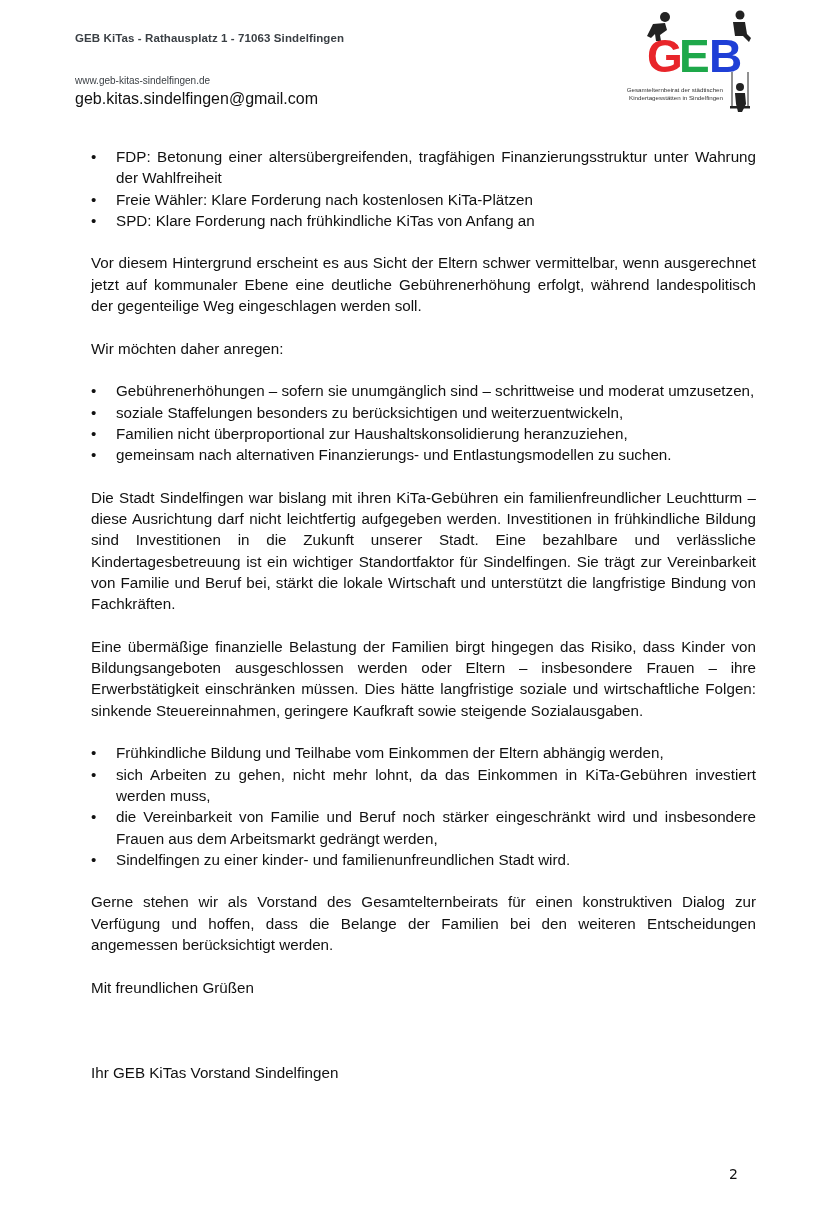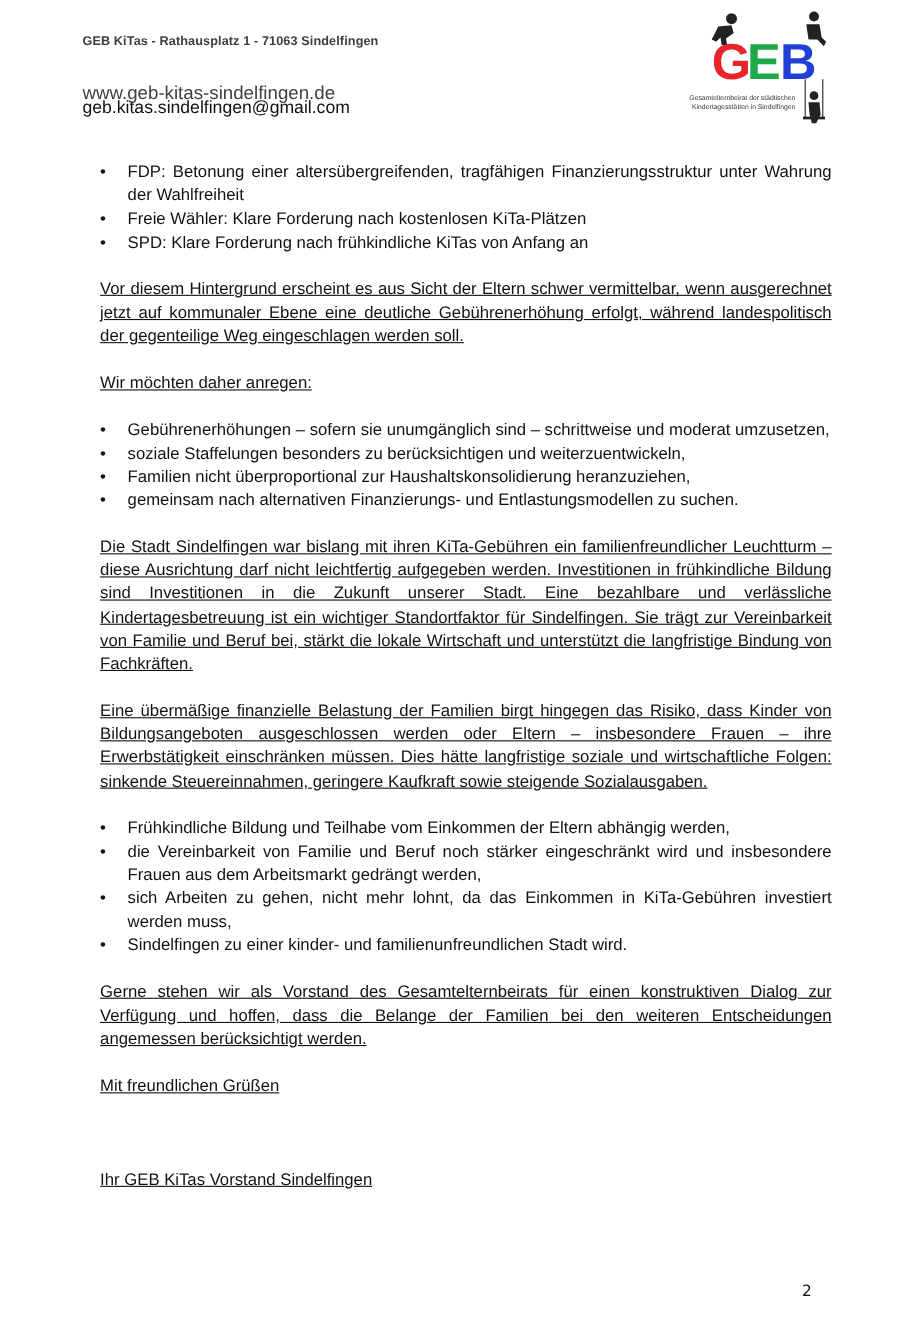--- a/index.html
+++ b/index.html
@@ -1,24 +1,24 @@
 <!DOCTYPE html>
 <html><head>
 <meta charset="utf-8">
 <style>
   html, body { margin: 0; padding: 0; background: #ffffff; }
   body { width: 817px; height: 1209px; position: relative; overflow: hidden;
          font-family: "Liberation Sans", sans-serif; color: #111; }
   .hdr-title { position: absolute; left: 75px; top: 32px; font-size: 11.5px; font-weight: bold; color: #3a3f44; letter-spacing: 0.1px; }
-  .hdr-web { position: absolute; left: 75px; top: 75px; font-size: 17px; color: #3a3f44; }
+  .hdr-web { position: absolute; left: 75px; top: 75px; font-size: 10px; color: #3a3f44; }
   .hdr-mail { position: absolute; left: 75px; top: 90px; font-size: 16px; color: #111; }
   .logo { position: absolute; left: 605px; top: 8px; width: 155px; height: 108px; }
   .logo-sub { position: absolute; left: 605px; top: 86px; width: 118px; text-align: right; font-size: 6.2px; line-height: 7.5px; color: #333; }
   .body { position: absolute; left: 75px; top: 146px; width: 665px; font-size: 15.2px; line-height: 21.3px; margin-left: 16px; }
-  p { margin: 0 0 21.3px 0; text-align: justify; text-decoration: underline; }
+  p { margin: 0 0 21.3px 0; text-align: justify; }
   ul { margin: 0 0 21.3px 0; padding: 0; list-style: none; }
   li { position: relative; padding-left: 25px; text-align: justify; }
   li::before { content: "•"; position: absolute; left: 0; top: 0; }
   .gap { height: 42.6px; }
   .pagenum { position: absolute; left: 729px; top: 1166px; font-size: 14px; color: #111; font-family: "DejaVu Sans", sans-serif; }
 </style>
 </head>
 <body>
 
 <div>
@@ -66,22 +66,22 @@
   <ul>
     <li>Gebührenerhöhungen – sofern sie unumgänglich sind – schrittweise und moderat umzusetzen,</li>
     <li>soziale Staffelungen besonders zu berücksichtigen und weiterzuentwickeln,</li>
     <li>Familien nicht überproportional zur Haushaltskonsolidierung heranzuziehen,</li>
     <li>gemeinsam nach alternativen Finanzierungs- und Entlastungsmodellen zu suchen.</li>
   </ul>
   <p>Die Stadt Sindelfingen war bislang mit ihren KiTa-Gebühren ein familienfreundlicher Leuchtturm – diese Ausrichtung darf nicht leichtfertig aufgegeben werden. Investitionen in frühkindliche Bildung sind Investitionen in die Zukunft unserer Stadt. Eine bezahlbare und verlässliche Kindertagesbetreuung ist ein wichtiger Standortfaktor für Sindelfingen. Sie trägt zur Vereinbarkeit von Familie und Beruf bei, stärkt die lokale Wirtschaft und unterstützt die langfristige Bindung von Fachkräften.</p>
   <p>Eine übermäßige finanzielle Belastung der Familien birgt hingegen das Risiko, dass Kinder von Bildungsangeboten ausgeschlossen werden oder Eltern – insbesondere Frauen – ihre Erwerbstätigkeit einschränken müssen. Dies hätte langfristige soziale und wirtschaftliche Folgen: sinkende Steuereinnahmen, geringere Kaufkraft sowie steigende Sozialausgaben.</p>
   <ul>
     <li>Frühkindliche Bildung und Teilhabe vom Einkommen der Eltern abhängig werden,</li>
+    <li>sich Arbeiten zu gehen, nicht mehr lohnt, da das Einkommen in KiTa-Gebühren investiert werden muss,</li>
     <li>die Vereinbarkeit von Familie und Beruf noch stärker eingeschränkt wird und insbesondere Frauen aus dem Arbeitsmarkt gedrängt werden,</li>
-    <li>sich Arbeiten zu gehen, nicht mehr lohnt, da das Einkommen in KiTa-Gebühren investiert werden muss,</li>
     <li>Sindelfingen zu einer kinder- und familienunfreundlichen Stadt wird.</li>
   </ul>
   <p>Gerne stehen wir als Vorstand des Gesamtelternbeirats für einen konstruktiven Dialog zur Verfügung und hoffen, dass die Belange der Familien bei den weiteren Entscheidungen angemessen berücksichtigt werden.</p>
   <p>Mit freundlichen Grüßen</p>
   <div class="gap"></div>
   <p>Ihr GEB KiTas Vorstand Sindelfingen</p>
 </div>
 
 <div class="pagenum">2</div>
 

